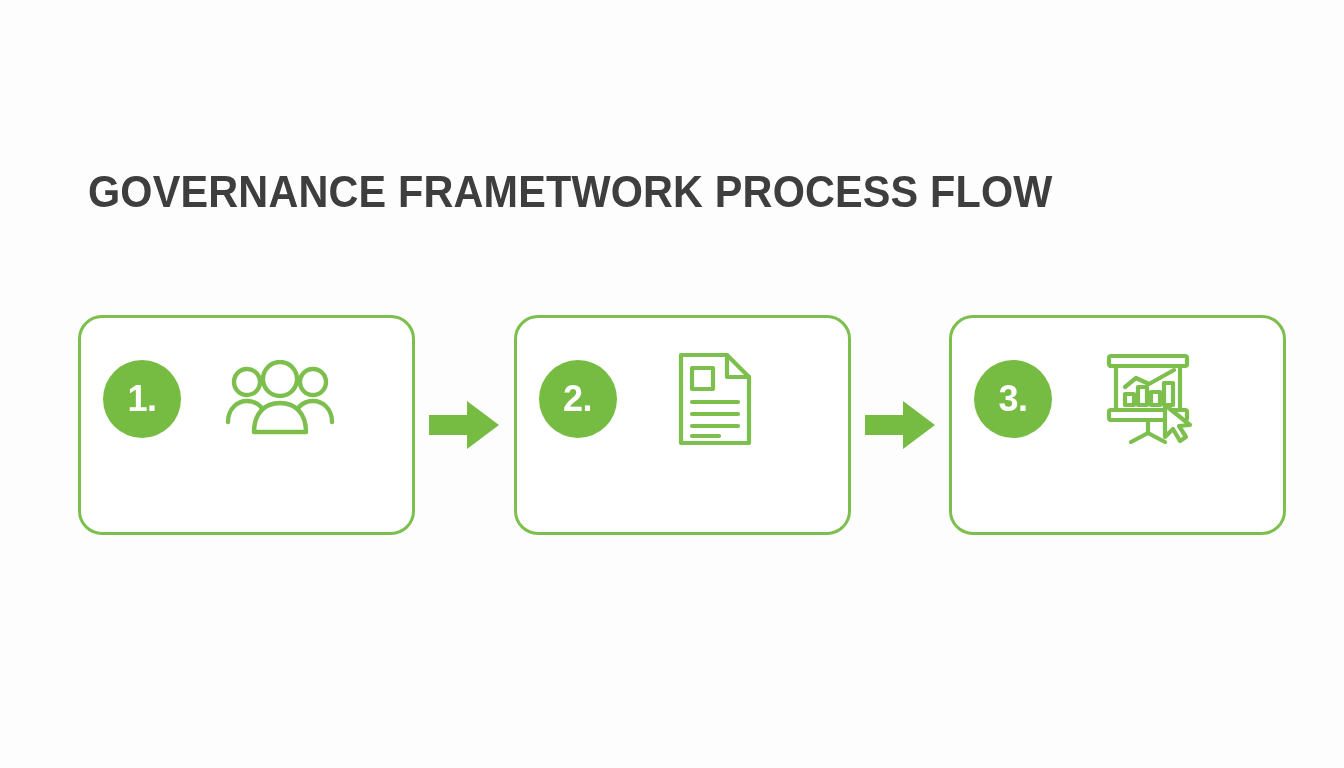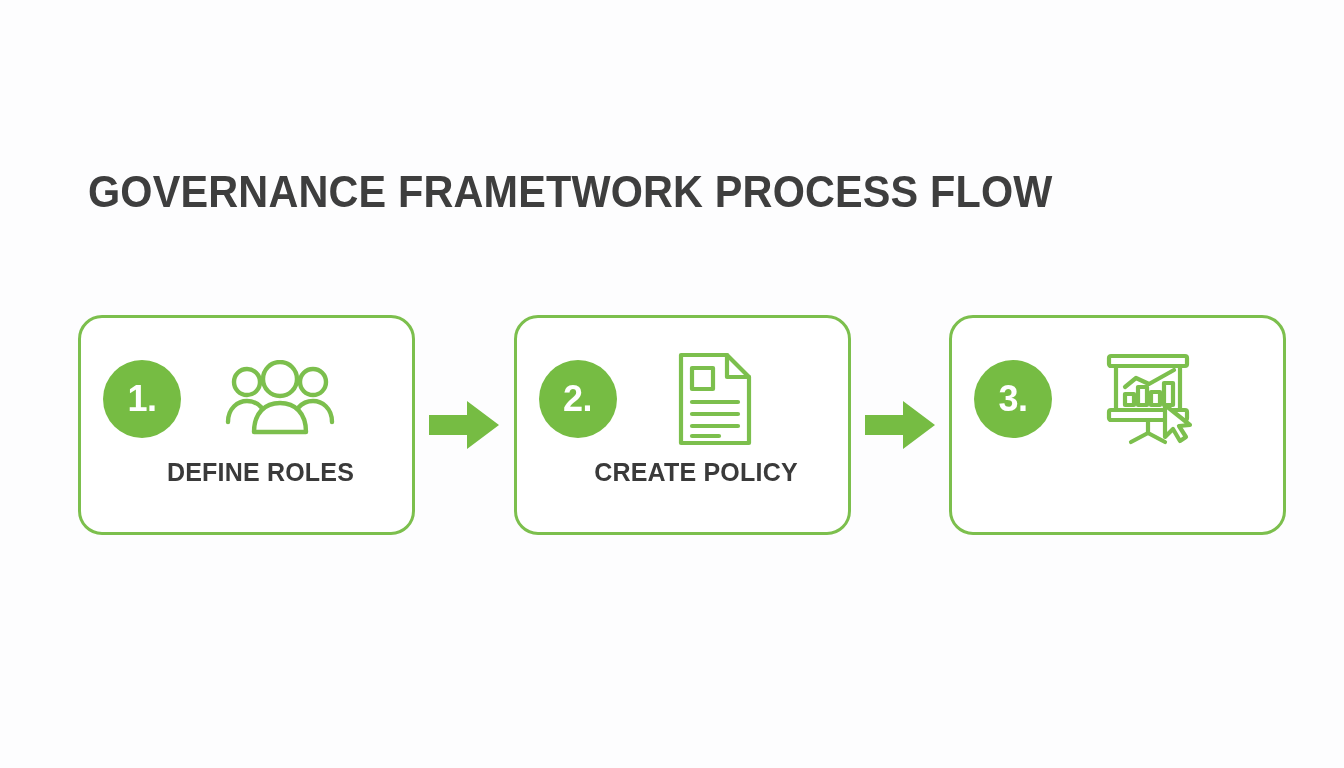--- a/index.html
+++ b/index.html
@@ -140,21 +140,20 @@
             <path d="M4 62 C4 48 14 41 23 41 C29 41 34 43.5 37.5 47.5"></path>
 
             <circle cx="89" cy="22" r="13"></circle>
             <path d="M108 62 C108 48 98 41 89 41 C83 41 78 43.5 74.5 47.5"></path>
 
             <circle cx="56" cy="19" r="17"></circle>
             <path d="M30 72 C30 53 41 43 56 43 C71 43 82 53 82 72 Z"></path>
           </svg>
         </div>
       </div>
-      <div class="card-label">DEFINE ROLES</div>
     </div>
 
     <div class="arrow">
       <svg width="70" height="52" viewBox="0 0 70 52">
         <path d="M0 16 L38 16 L38 2 L70 26 L38 50 L38 36 L0 36 Z" fill="#76bc43"></path>
       </svg>
     </div>
 
     <div class="step-card">
       <div class="card-top">
@@ -164,21 +163,20 @@
             <path d="M6 4 L52 4 L74 26 L74 92 L6 92 Z"></path>
             <path d="M52 4 L52 26 L74 26"></path>
             <rect x="17" y="17" width="21" height="21"></rect>
             <line x1="17" y1="51" x2="63" y2="51"></line>
             <line x1="17" y1="63" x2="63" y2="63"></line>
             <line x1="17" y1="75" x2="63" y2="75"></line>
             <line x1="17" y1="85" x2="44" y2="85"></line>
           </svg>
         </div>
       </div>
-      <div class="card-label">CREATE POLICY</div>
     </div>
 
     <div class="arrow">
       <svg width="70" height="52" viewBox="0 0 70 52">
         <path d="M0 16 L38 16 L38 2 L70 26 L38 50 L38 36 L0 36 Z" fill="#76bc43"></path>
       </svg>
     </div>
 
     <div class="step-card">
       <div class="card-top">

